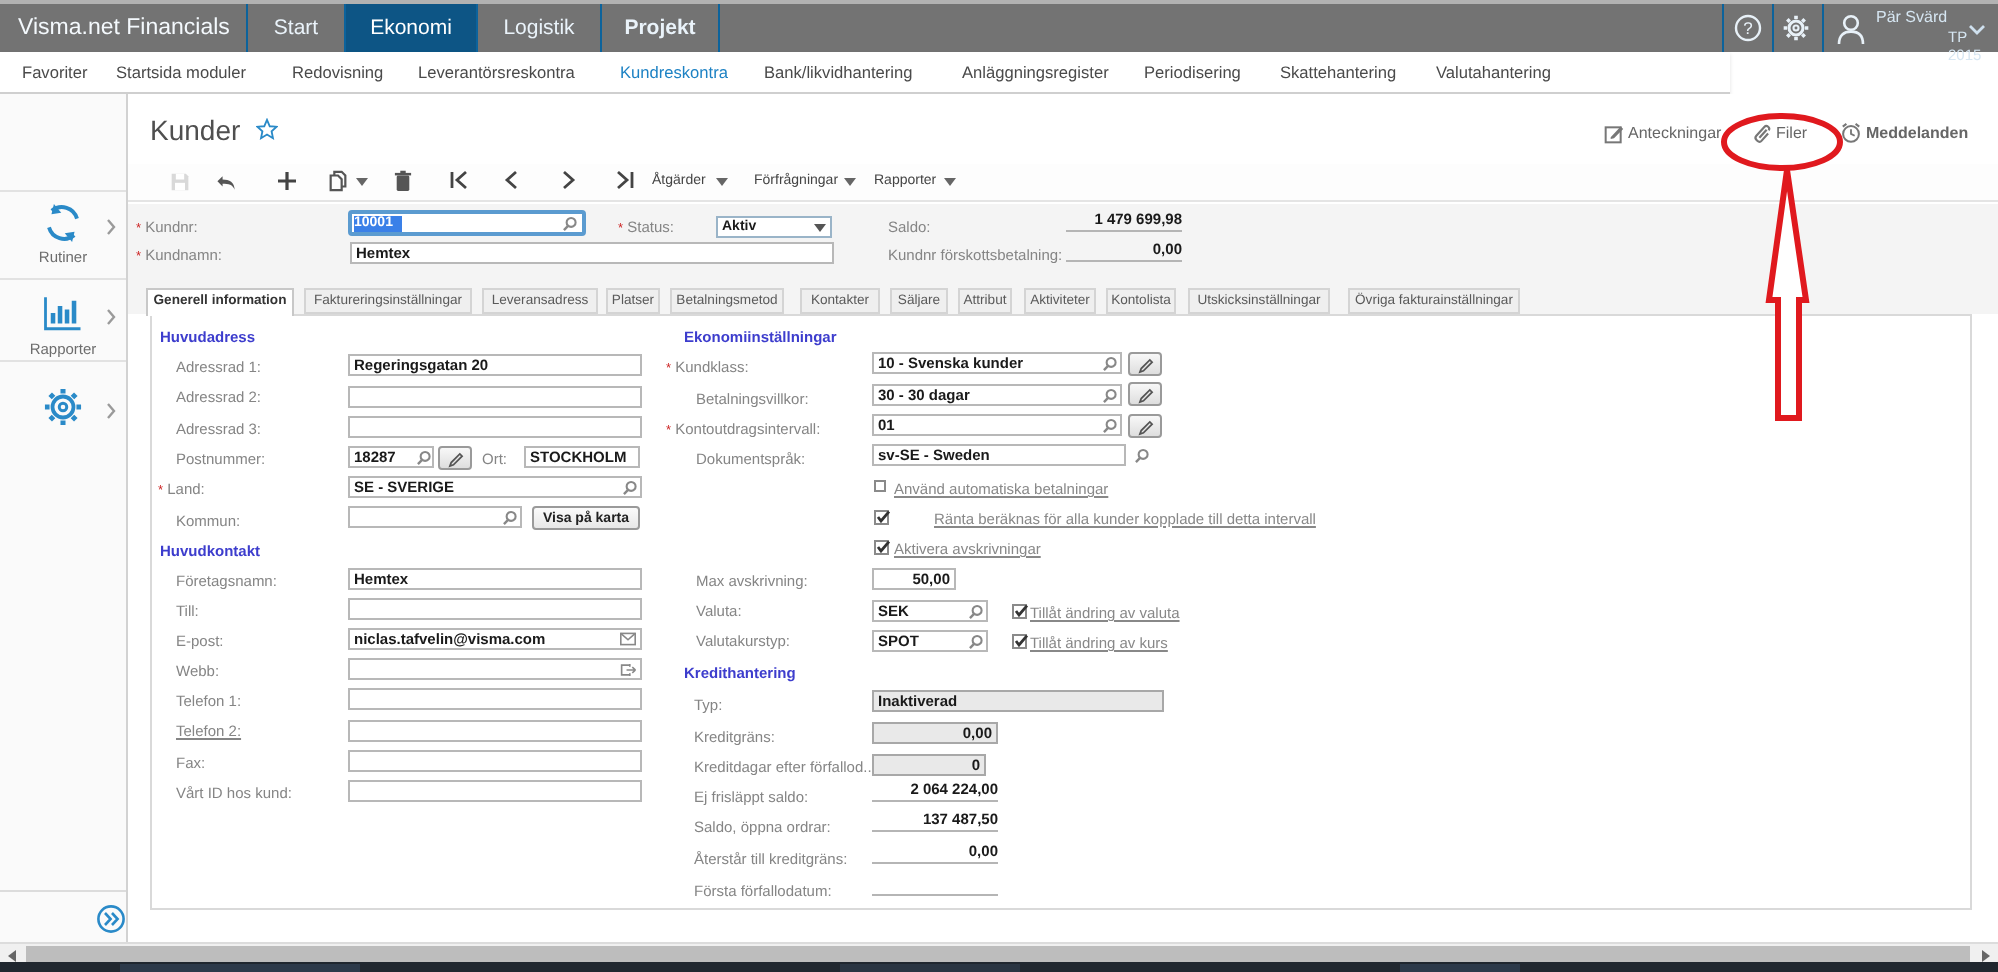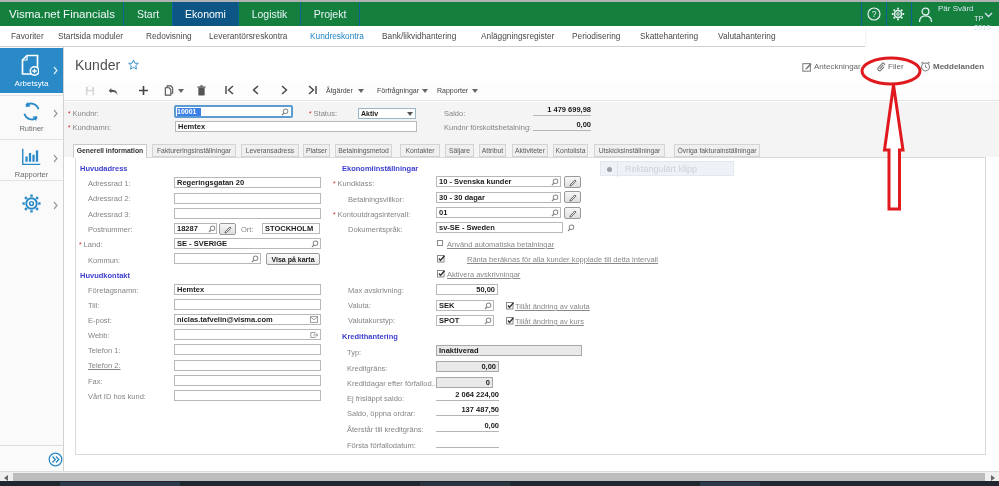--- a/index.html
+++ b/index.html
@@ -25,32 +25,32 @@
   .tab { position:absolute; top:97px; z-index:2; height:13px; background:#efefef;
          border:1px solid #d4d4d4; font-size:6.8px; color:#5a5a5a;
          line-height:12px; text-align:center; white-space:nowrap; overflow:hidden; }
 </style>
 </head>
 <body>
 <div id="page">
 
   <div class="abs" style="left:0;top:0;width:999px;height:2px;background:#b2b2b2;"></div>
 
-  <div class="abs" style="left:0;top:2px;width:999px;height:24px;background:#15803d;">
+  <div class="abs" style="left:0;top:2px;width:999px;height:24px;background:#737373;">
     <div class="abs" style="left:9px;top:0;height:24px;line-height:24px;font-size:11.5px;color:#f4f9fd;">Visma.net Financials</div>
 
     <div class="abs" style="left:123px;top:0;width:1px;height:24px;background:#0c639c;"></div>
     <div class="abs" style="left:172px;top:0;width:1px;height:24px;background:#0c639c;"></div>
     <div class="abs" style="left:238px;top:0;width:1px;height:24px;background:#0c639c;"></div>
     <div class="abs" style="left:300px;top:0;width:1px;height:24px;background:#0c639c;"></div>
     <div class="abs" style="left:359px;top:0;width:1px;height:24px;background:#0c639c;"></div>
     <div class="abs" style="left:124px;top:0;width:48px;height:24px;line-height:24px;text-align:center;font-size:10.5px;color:#eaf3fa;">Start</div>
     <div class="abs" style="left:173px;top:0;width:65px;height:24px;line-height:24px;text-align:center;font-size:10.5px;color:#fff;background:#0d5585;">Ekonomi</div>
     <div class="abs" style="left:239px;top:0;width:61px;height:24px;line-height:24px;text-align:center;font-size:10.5px;color:#eaf3fa;">Logistik</div>
-    <div class="abs" style="left:301px;top:0;width:58px;height:24px;line-height:24px;text-align:center;font-size:10.5px;color:#eaf3fa;">Projekt</div>
+    <div class="abs" style="left:301px;top:0;width:58px;height:24px;line-height:24px;text-align:center;font-size:10.5px;color:#eaf3fa;font-weight:bold;">Projekt</div>
 
     <div class="abs" style="left:861px;top:0;width:1px;height:24px;background:#0c639c;"></div>
     <div class="abs" style="left:886px;top:0;width:1px;height:24px;background:#0c639c;"></div>
     <div class="abs" style="left:911px;top:0;width:1px;height:24px;background:#0c639c;"></div>
 
     <svg class="abs" style="left:867px;top:5px;" width="14" height="14" viewBox="0 0 14 14">
       <circle cx="7" cy="7" r="6" fill="none" stroke="#e8f1f8" stroke-width="1.2"></circle>
       <text x="7" y="10" text-anchor="middle" font-size="8.5" fill="#e8f1f8" font-family="Liberation Sans">?</text>
     </svg>
 
@@ -81,32 +81,20 @@
     <div class="abs" style="left:310px;top:0;height:21px;line-height:21px;font-size:8.3px;color:#1d82c4;">Kundreskontra</div>
     <div class="abs" style="left:382px;top:0;height:21px;line-height:21px;font-size:8.3px;color:#4a4a4a;">Bank/likvidhantering</div>
     <div class="abs" style="left:481px;top:0;height:21px;line-height:21px;font-size:8.3px;color:#4a4a4a;">Anläggningsregister</div>
     <div class="abs" style="left:572px;top:0;height:21px;line-height:21px;font-size:8.3px;color:#4a4a4a;">Periodisering</div>
     <div class="abs" style="left:640px;top:0;height:21px;line-height:21px;font-size:8.3px;color:#4a4a4a;">Skattehantering</div>
     <div class="abs" style="left:718px;top:0;height:21px;line-height:21px;font-size:8.3px;color:#4a4a4a;">Valutahantering</div>
   </div>
 
   <div class="abs" style="left:0;top:47px;width:64px;height:424px;background:#fafafa;border-right:1px solid #d2d2d2;">
 
-    <div class="abs" style="left:0;top:1px;width:63px;height:45px;background:#2a8ac8;">
-      <svg class="abs" style="left:21px;top:6px;" width="18" height="23" viewBox="0 0 18 23">
-        <path d="M6 1.5 L16.5 1.5 L16.5 20 L1.5 20 L1.5 6 Z" fill="none" stroke="#fff" stroke-width="1.7"></path>
-        <path d="M6 1.5 L6 6 L1.5 6" fill="none" stroke="#fff" stroke-width="1.2"></path>
-        <circle cx="13.5" cy="17" r="4.2" fill="#2a8ac8" stroke="#fff" stroke-width="1.5"></circle>
-        <path d="M13.5 14.8 L13.5 19.2 M11.3 17 L15.7 17" stroke="#fff" stroke-width="1.3"></path>
-      </svg>
-      <div class="abs" style="left:0;top:31px;width:63px;text-align:center;font-size:8px;color:#fff;">Arbetsyta</div>
-      <svg class="abs" style="left:53px;top:18px;" width="5" height="9" viewBox="0 0 5 9">
-        <path d="M1 1 L4 4.5 L1 8" fill="none" stroke="#dcebf7" stroke-width="1.2"></path>
-      </svg>
-    </div>
     <div class="abs" style="left:0;top:48px;width:63px;height:1px;background:#e2e2e2;"></div>
 
     <svg class="abs" style="left:21px;top:54px;" width="21" height="21" viewBox="0 0 24 24">
       <path d="M20 9.5 A9 9 0 0 0 5.6 5.0" fill="none" stroke="#2a8ac8" stroke-width="2.2"></path>
       <path d="M4 14.5 A9 9 0 0 0 18.4 19.0" fill="none" stroke="#2a8ac8" stroke-width="2.2"></path>
       <path d="M6.8 1.2 L5.4 7.0 L11 6.1 Z" fill="#2a8ac8"></path>
       <path d="M17.2 22.8 L18.6 17.0 L13 17.9 Z" fill="#2a8ac8"></path>
     </svg>
     <div class="abs" style="left:0;top:77px;width:63px;text-align:center;font-size:7.5px;color:#6d6d6d;">Rutiner</div>
     <svg class="abs" style="left:53px;top:62px;" width="5" height="9" viewBox="0 0 5 9">
@@ -374,21 +362,21 @@
         <path d="M2 3.5 L3.5 5.5 L7.5 0.8" fill="none" stroke="#333" stroke-width="1.4"></path>
       </svg>
     <div class="cbl" style="left:383px;top:208px;padding-left:20px;">Ränta beräknas för alla kunder kopplade till detta intervall</div>
     <svg class="abs" style="left:373px;top:223px;" width="9" height="9" viewBox="0 0 9 9">
         <rect x="0.5" y="0.5" width="6.5" height="6.5" fill="#fff" stroke="#8a8a8a"></rect>
         <path d="M2 3.5 L3.5 5.5 L7.5 0.8" fill="none" stroke="#333" stroke-width="1.4"></path>
       </svg>
     <div class="cbl" style="left:383px;top:223px;">Aktivera avskrivningar</div>
 
     <div class="lbl" style="left:284px;top:239px;">Max avskrivning:</div>
-    <div class="inp num" style="left:372px;top:237px;width:62px;">50,00</div>
+    <div class="inp num" style="left:372px;top:237px;width:42px;">50,00</div>
     <div class="lbl" style="left:284px;top:254px;">Valuta:</div>
     <div class="inp" style="left:372px;top:253px;width:58px;">SEK</div>
     <svg class="mg" style="left:420px;top:255px;" width="8" height="8" viewBox="0 0 10 10">
         <circle cx="5.7" cy="4" r="2.8" fill="none" stroke="#888" stroke-width="1.3"></circle>
         <path d="M3.8 6.2 L1.2 8.8" stroke="#888" stroke-width="1.5"></path>
       </svg>
     <svg class="abs" style="left:442px;top:255px;" width="9" height="9" viewBox="0 0 9 9">
         <rect x="0.5" y="0.5" width="6.5" height="6.5" fill="#fff" stroke="#8a8a8a"></rect>
         <path d="M2 3.5 L3.5 5.5 L7.5 0.8" fill="none" stroke="#333" stroke-width="1.4"></path>
       </svg>
@@ -415,25 +403,20 @@
     <div class="lbl" style="left:283px;top:347px;">Ej frisläppt saldo:</div>
     <div class="val" style="left:372px;top:343px;width:63px;">2 064 224,00</div>
     <div class="lbl" style="left:283px;top:362px;">Saldo, öppna ordrar:</div>
     <div class="val" style="left:372px;top:358px;width:63px;">137 487,50</div>
     <div class="lbl" style="left:283px;top:378px;">Återstår till kreditgräns:</div>
     <div class="val" style="left:372px;top:374px;width:63px;">0,00</div>
     <div class="lbl" style="left:283px;top:394px;">Första förfallodatum:</div>
     <div class="val" style="left:372px;top:390px;width:63px;"></div>
   </div>
 
-  <div class="abs" style="left:600px;top:161px;width:134px;height:15px;background:#eef1f5;border:1px solid #e0e8f0;z-index:5;">
-    <div class="abs" style="left:6px;top:5px;width:5px;height:5px;border-radius:50%;background:#9aa0a8;"></div>
-    <div class="abs" style="left:16px;top:0;width:1px;height:15px;background:#dde4ec;"></div>
-    <div class="abs" style="left:24px;top:2px;font-size:9px;color:#ccd2da;">Rektangulärt klipp</div>
-  </div>
 
   <div class="abs" style="left:0;top:471px;width:999px;height:11px;background:#f0f0f0;border-top:1px solid #dcdcdc;">
     <svg class="abs" style="left:4px;top:3px;" width="5" height="6" viewBox="0 0 5 6">
         <path d="M4 0 L0 3 L4 6 Z" fill="#666"></path>
       </svg>
     <div class="abs" style="left:13px;top:1px;width:972px;height:9px;background:#bdbdbd;"></div>
     <svg class="abs" style="left:990px;top:3px;" width="5" height="6" viewBox="0 0 5 6">
         <path d="M1 0 L5 3 L1 6 Z" fill="#666"></path>
       </svg>
   </div>

